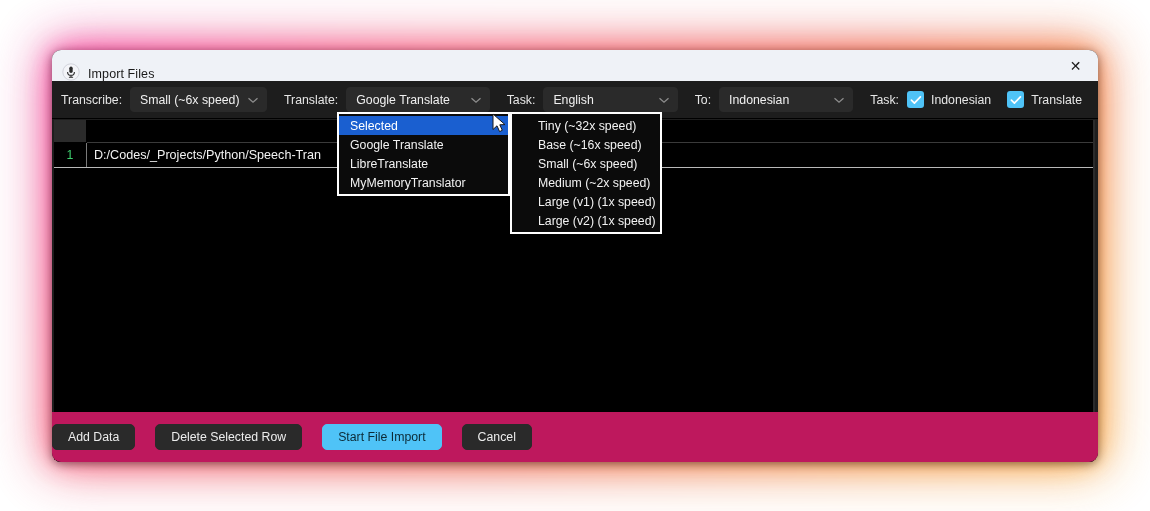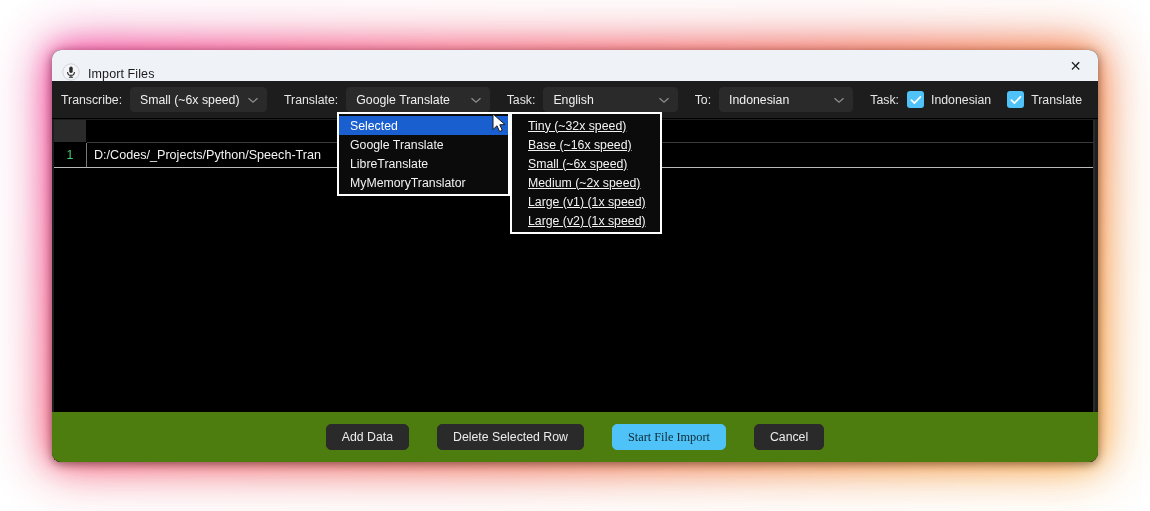--- a/index.html
+++ b/index.html
@@ -165,61 +165,60 @@
     background: #000;
     white-space: nowrap; overflow: hidden;
   }
   .tbl-body-fill { background: #000; height: 293px; }
 
   
   .footer {
     position: absolute;
     left: 0; bottom: 0;
     width: 100%; height: 50px;
-    background: #4d7c0f;
-    display: flex; align-items: center; justify-content: center;
-    gap: 28px;
+    background: #be185d;
+    display: flex; align-items: center; justify-content: flex-start;
+    gap: 20px;
   }
   .btn {
     height: 26px;
     padding: 0 15px;
     border-radius: 5px;
     background: #2a2a2a;
     color: #ececec;
     font-size: 12.3px;
     display: flex; align-items: center; justify-content: center;
     white-space: nowrap;
     border: 1px solid #2a2a2a;
   }
   .btn.accent {
     background: #4fc3f7;
     border-color: #4fc3f7;
     color: #0c2a36;
-    font-family: Liberation Serif, serif;
   }
 
   
   .menu {
     position: absolute;
     background: #0b0b0b;
     border: 2px solid #ffffff;
     padding: 2px 0;
     z-index: 40;
   }
   .menu-translate { left: 337px; top: 112px; width: 173px; }
   .menu-whisper   { left: 510px; top: 112px; width: 152px; }
   .menu-item {
     height: 19px;
     display: flex; align-items: center;
     padding-left: 11px;
     font-size: 12.3px;
     color: #f2f2f2;
     white-space: nowrap;
   }
-  .menu-whisper .menu-item { padding-left: 16px; text-decoration: underline; }
+  .menu-whisper .menu-item { padding-left: 26px; }
   .menu-item.sel { background: #1a5fd0; color: #ffffff; }
 
   
   .cursor {
     position: absolute;
     left: 492px; top: 113px;
     width: 16px; height: 22px;
     z-index: 60;
     pointer-events: none;
   }

